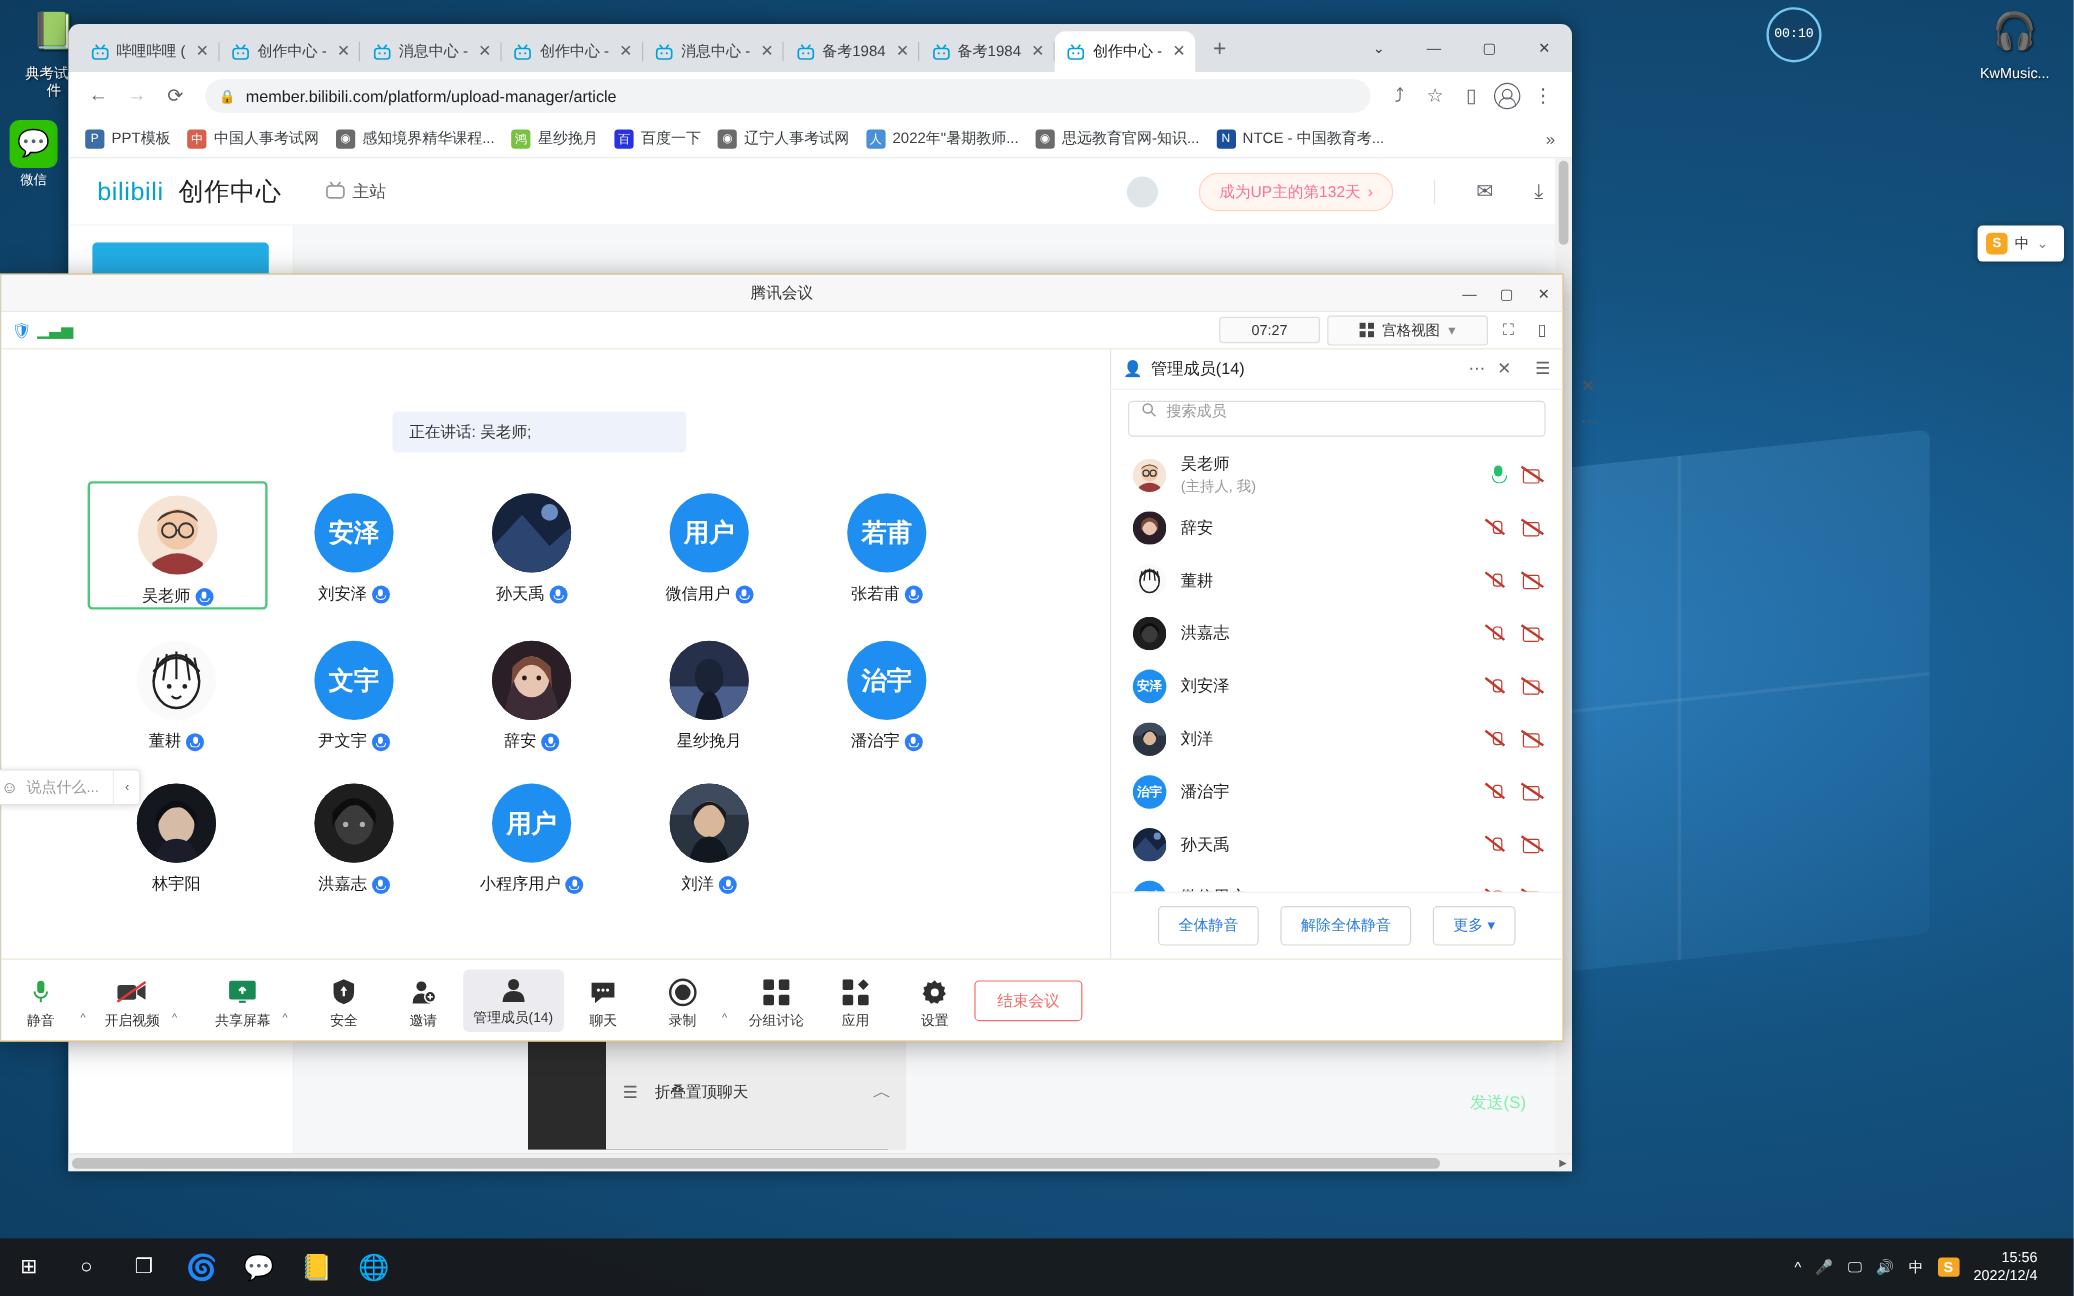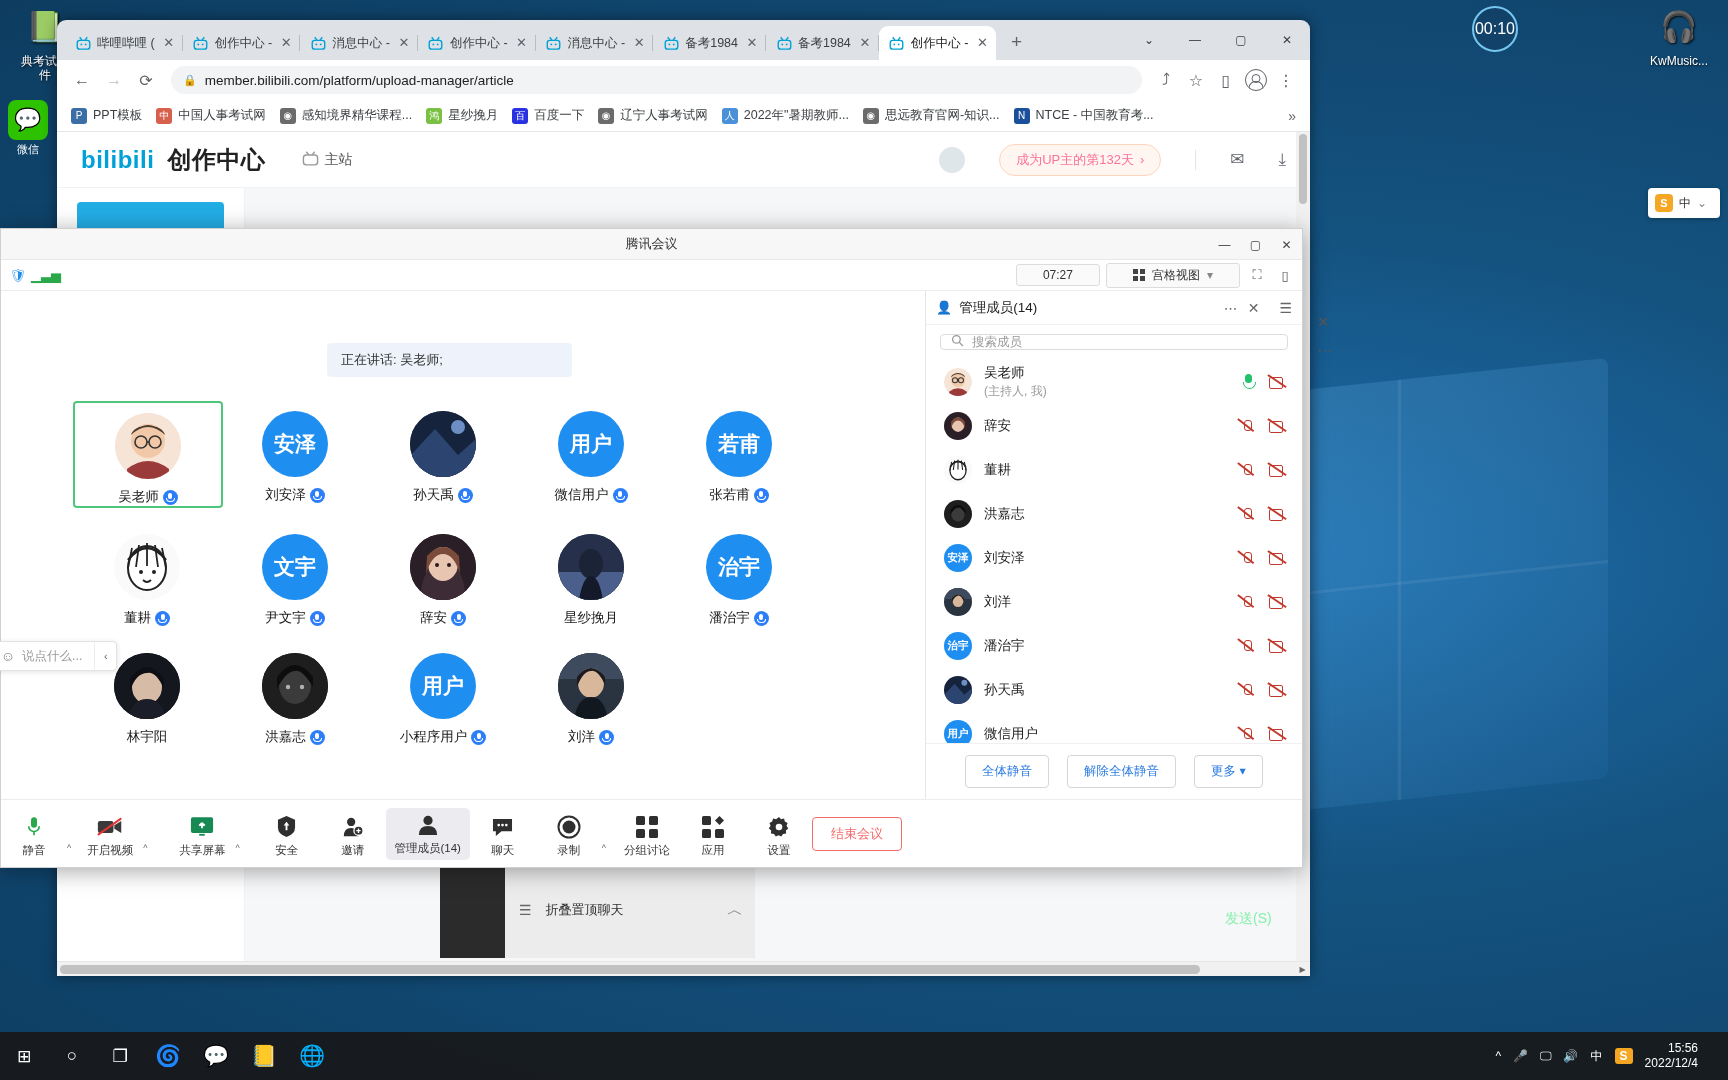--- a/index.html
+++ b/index.html
@@ -139,21 +139,21 @@
   }
   .bm-overflow { margin-left:auto; color:#5f6368; font-size:14px; }
 
   
   .pagearea { background:#fff; height: calc(100% - 112px); position: relative; }
   .bili-header {
     height: 56px; display:flex; align-items:center; padding: 0 24px;
     border-bottom: 1px solid #f1f2f3;
   }
   .bili-logo {
-    font-size: 24px; font-weight: bold; color:#00a1d6; letter-spacing:.5px;
+    font-size: 21px; font-weight: normal; color:#00a1d6; letter-spacing:.5px;
   }
   .bili-logo .cc { color:#222; margin-left:6px; }
   .bili-home {
     margin-left: 36px; font-size: 14px; color:#555;
     display:flex; align-items:center; gap:6px;
   }
   .bili-right { margin-left:auto; display:flex; align-items:center; gap:34px; }
   .up-pill {
     border:1px solid #ffd3bc; background:#fff6f1; color:#fb7299;
     border-radius: 16px; padding: 6px 16px; font-size: 13px;
@@ -312,22 +312,22 @@
     width: 377px; border-left:1px solid #e6e6e6;
     display:flex; flex-direction:column; background:#fff;
   }
   .pnl-head {
     height: 34px; display:flex; align-items:center; gap:7px;
     padding: 0 10px; font-size: 13.5px; color:#222;
     border-bottom: 1px solid #f0f0f0;
   }
   .pnl-head .ghost { margin-left:auto; display:flex; gap:10px; color:#666; font-size:14px; }
   .pnl-search {
-    margin: 9px 14px 4px; height: 16px; border:1px solid #dcdcdc;
-    border-radius: 4px; display:flex; align-items:center; gap:8px;
+    margin: 9px 14px 4px; height: 30px; border:1px solid #dcdcdc;
+    border-radius: 4px; display:flex; align-items:flex-start; gap:8px;
     padding: 0 10px; font-size: 12.5px; color:#9a9a9a;
   }
   .pnl-list { flex:1; overflow:hidden; padding: 6px 0 0; }
   .pnl-row {
     height: 44px; display:flex; align-items:center; gap:12px;
     padding: 0 16px 0 18px;
   }
   .pnl-row .pava {
     width: 28px; height: 28px; border-radius:50%; flex:0 0 28px;
     display:flex; align-items:center; justify-content:center;
@@ -421,23 +421,24 @@
   }
   .tb-app { width: 48px; height: 48px; display:flex; align-items:center;
             justify-content:center; font-size:21px; position:relative; }
   .tb-right { margin-left:auto; display:flex; align-items:center; gap:12px;
               padding-right: 12px; font-size: 12px; }
   .tb-clock { text-align:right; line-height:15px; font-size:12px; }
 
   .clock-badge {
     position:absolute; left: 1472px; top: 6px;
     width: 46px; height: 46px; border-radius: 50%;
-    border: 2px solid #76c7f0; color:#fff; font-size: 16px;
+    border: 2px solid #76c7f0; color:#fff; font-size: 11px;
     display:flex; align-items:center; justify-content:center;
     background: rgba(20,60,95,.5);
+    font-family: Liberation Mono, monospace;
   }
   .sogou-pill {
     position: absolute; left: 1648px; top: 188px;
     width: 72px; height: 30px; background:#fff; border-radius: 4px;
     display:flex; align-items:center; gap:6px; padding: 0 7px;
     box-shadow: 0 1px 5px rgba(0,0,0,.3); font-size: 12px; color:#333;
   }
   .sogou-pill .sg {
     width:18px; height:18px; border-radius:4px; background:#f5a623;
     color:#fff; font-size:11px; display:flex; align-items:center;

